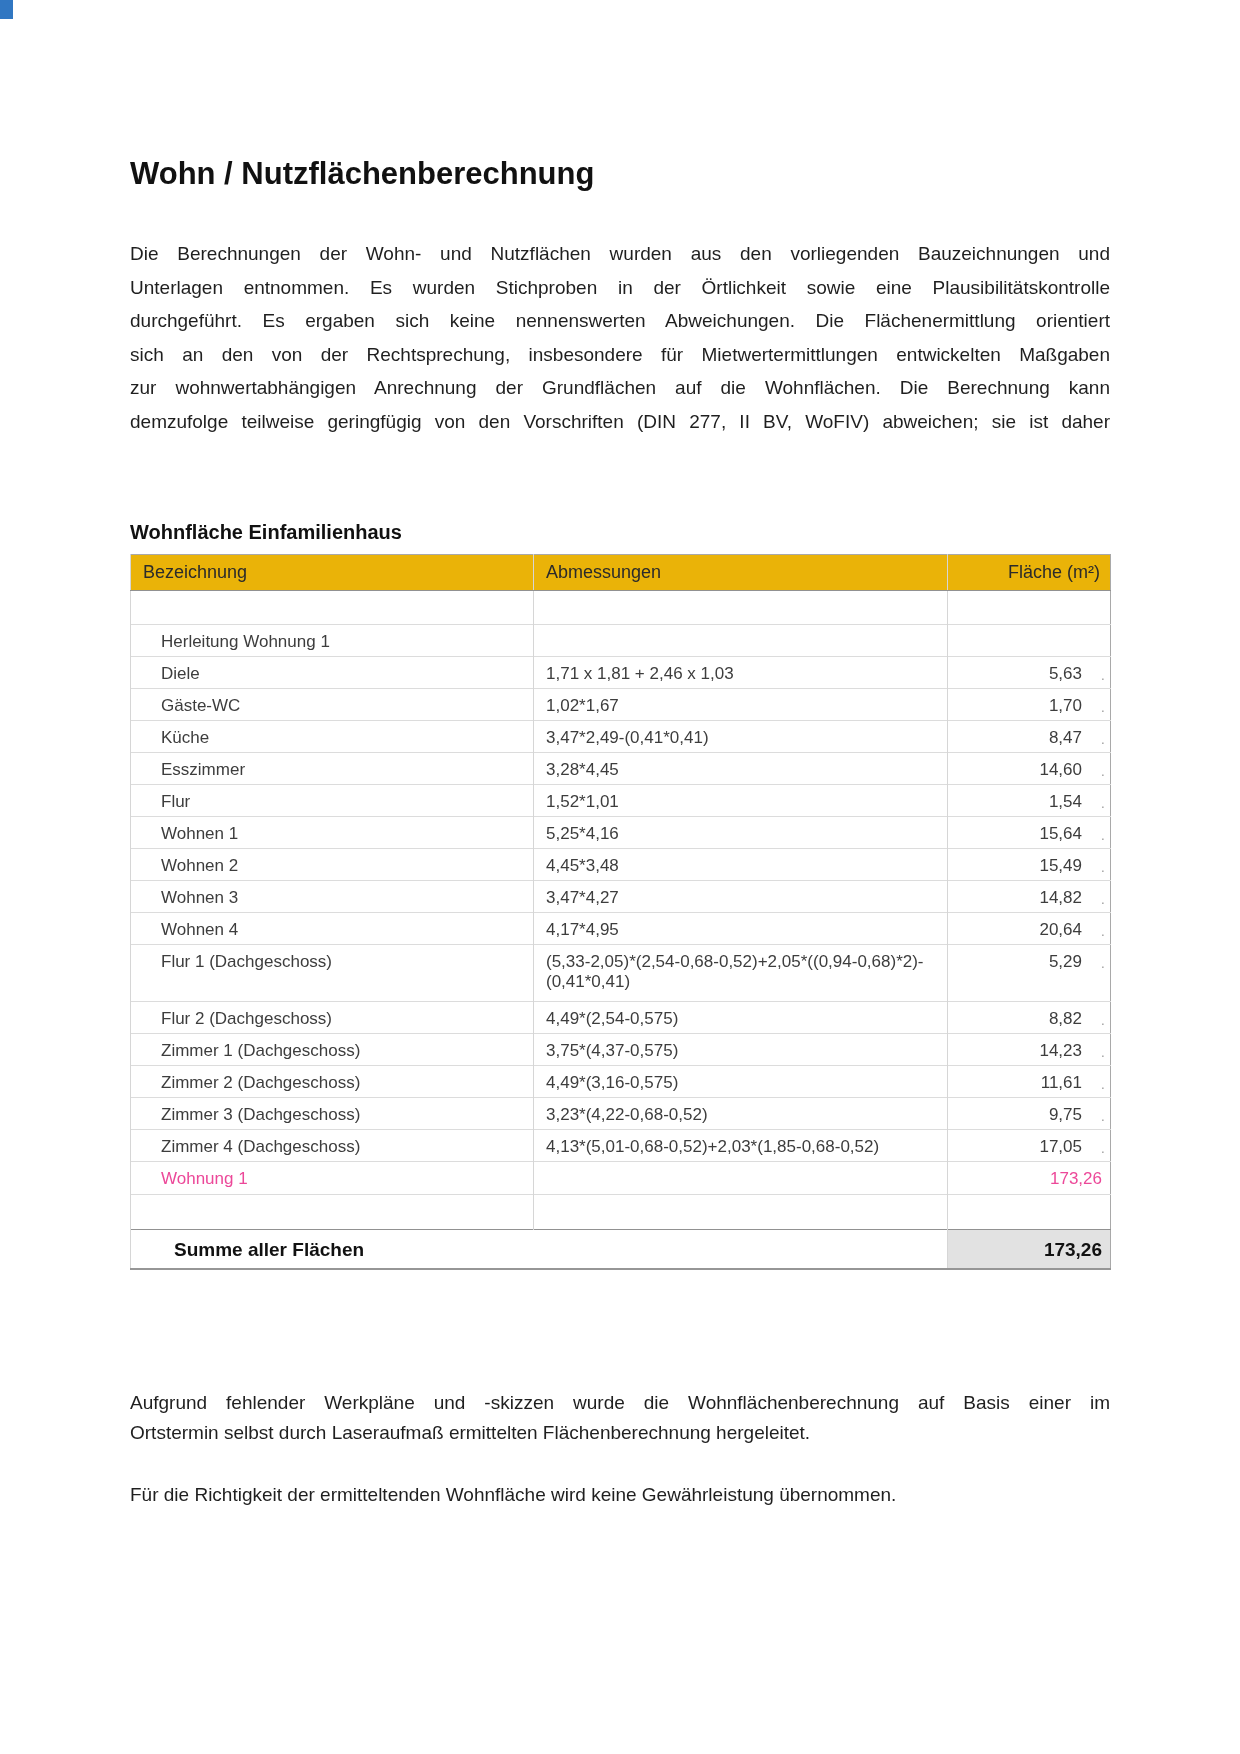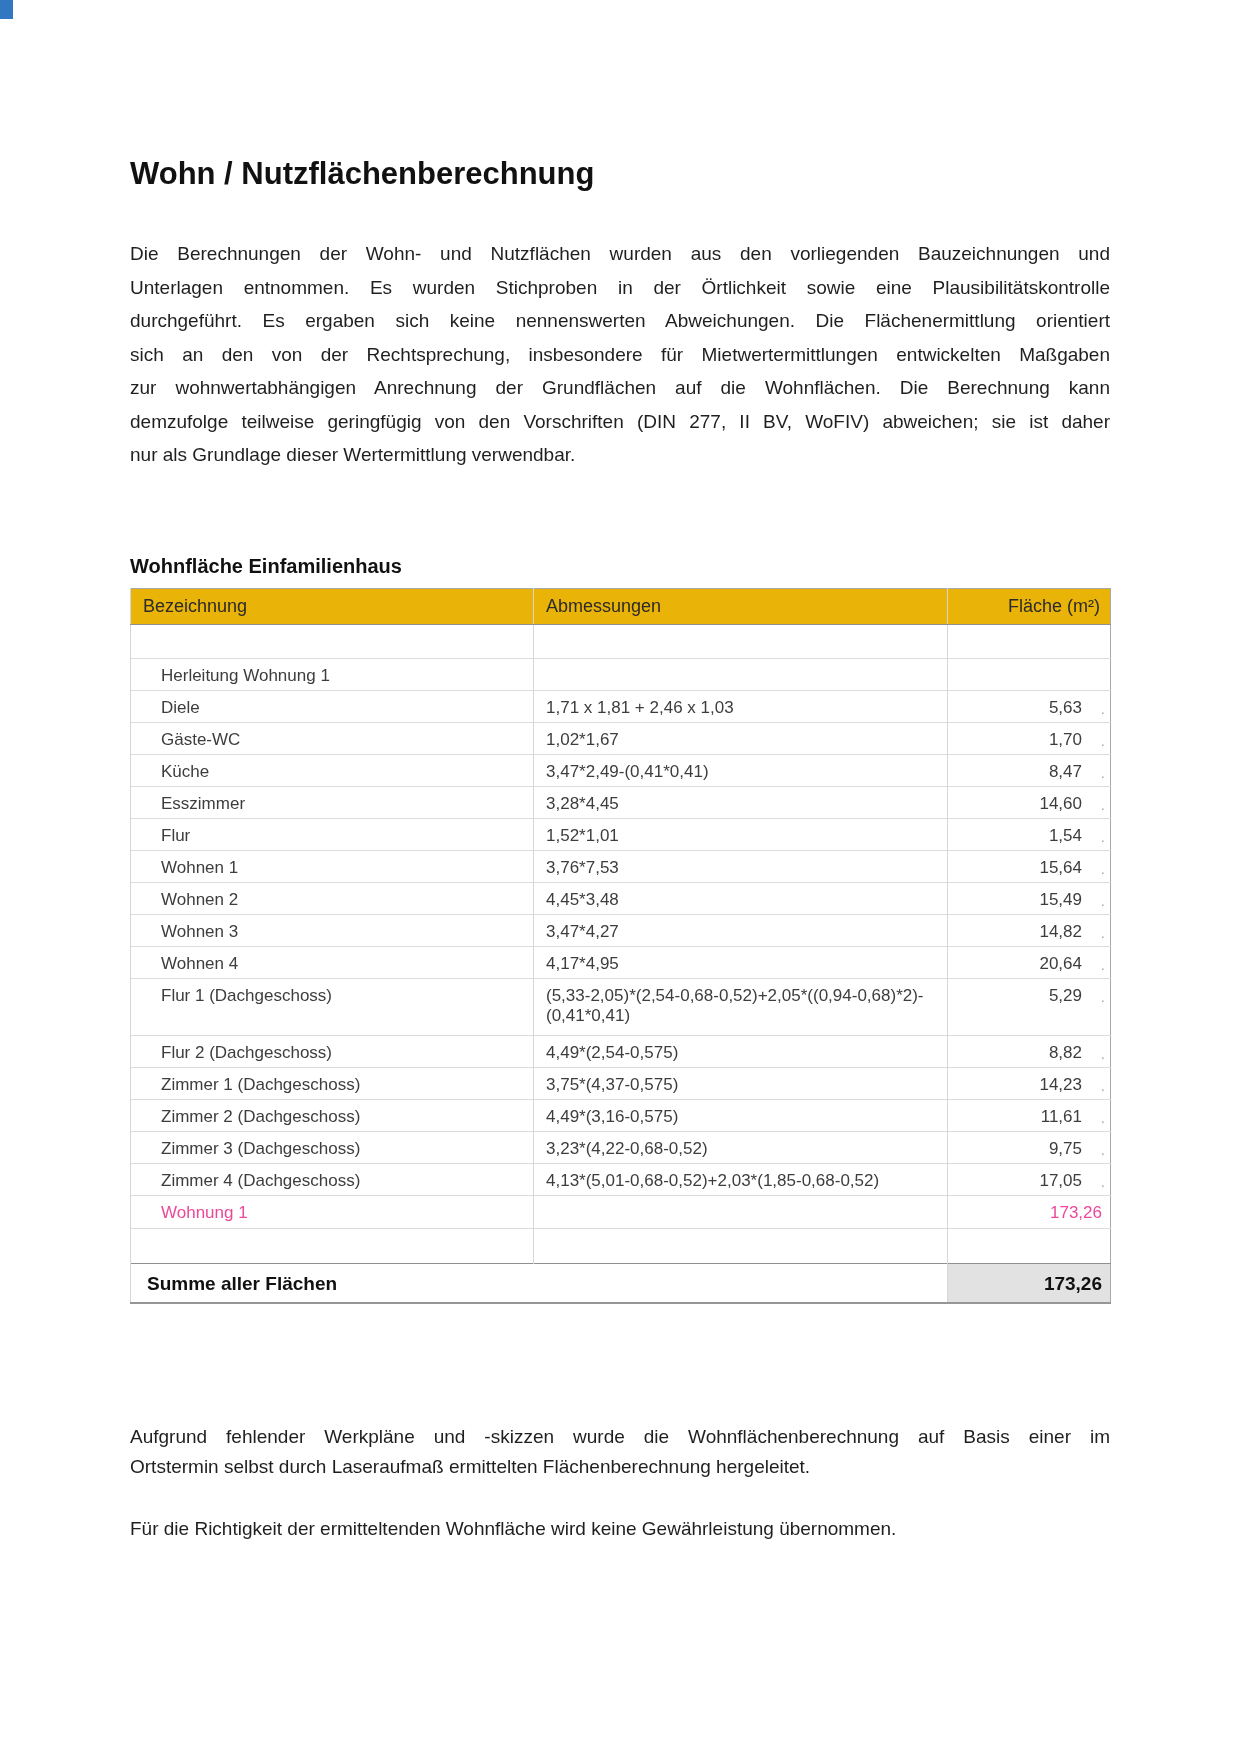--- a/index.html
+++ b/index.html
@@ -105,21 +105,21 @@
   tr.subtotal td.c3 { padding-right: 8px; }
   tr.sp2 td { height: 25px; }
   tr.total td {
     height: 27px;
     font-weight: bold;
     font-size: 19px;
     color: #111111;
     border-top: 1px solid #919191;
     padding-top: 9px;
   }
-  tr.total td.c12 { padding-left: 16px; background: #ffffff; }
+  tr.total td.c12 { padding-left: 43px; background: #ffffff; }
   tr.total td.c3 {
     background: #e2e2e2;
     padding-right: 8px;
   }
   .footer-note-1 {
     margin-top: 118px;
     font-size: 19px;
     color: #1f1f1f;
   }
   .footer-note-1 .line { line-height: 30px; text-align: justify; text-align-last: justify; }
@@ -140,21 +140,20 @@
 
   <h1 class="doc-title">Wohn / Nutzflächenberechnung</h1>
 
   <div class="intro">
     <div class="line">Die Berechnungen der Wohn- und Nutzflächen wurden aus den vorliegenden Bauzeichnungen und</div>
     <div class="line">Unterlagen entnommen. Es wurden Stichproben in der Örtlichkeit sowie eine Plausibilitätskontrolle</div>
     <div class="line">durchgeführt. Es ergaben sich keine nennenswerten Abweichungen. Die Flächenermittlung orientiert</div>
     <div class="line">sich an den von der Rechtsprechung, insbesondere für Mietwertermittlungen entwickelten Maßgaben</div>
     <div class="line">zur wohnwertabhängigen Anrechnung der Grundflächen auf die Wohnflächen. Die Berechnung kann</div>
     <div class="line">demzufolge teilweise geringfügig von den Vorschriften (DIN 277, II BV, WoFIV) abweichen; sie ist daher</div>
-    <div class="line last">nur als Grundlage dieser Wertermittlung verwendbar.</div>
   </div>
 
   <h2 class="section-heading">Wohnfläche Einfamilienhaus</h2>
 
   <table class="area-table">
     <colgroup>
         <col class="col1">
         <col class="col2">
         <col class="col3">
       </colgroup>
@@ -197,21 +196,21 @@
         <td class="c2">3,28*4,45</td>
         <td class="c3"><span class="val">14,60</span><span class="dot">.</span></td>
       </tr>
       <tr class="std">
         <td class="c1">Flur</td>
         <td class="c2">1,52*1,01</td>
         <td class="c3"><span class="val">1,54</span><span class="dot">.</span></td>
       </tr>
       <tr class="std">
         <td class="c1">Wohnen 1</td>
-        <td class="c2">3,76*7,53</td>
+        <td class="c2">5,25*4,16</td>
         <td class="c3"><span class="val">15,64</span><span class="dot">.</span></td>
       </tr>
       <tr class="std">
         <td class="c1">Wohnen 2</td>
         <td class="c2">4,45*3,48</td>
         <td class="c3"><span class="val">15,49</span><span class="dot">.</span></td>
       </tr>
       <tr class="std">
         <td class="c1">Wohnen 3</td>
         <td class="c2">3,47*4,27</td>

